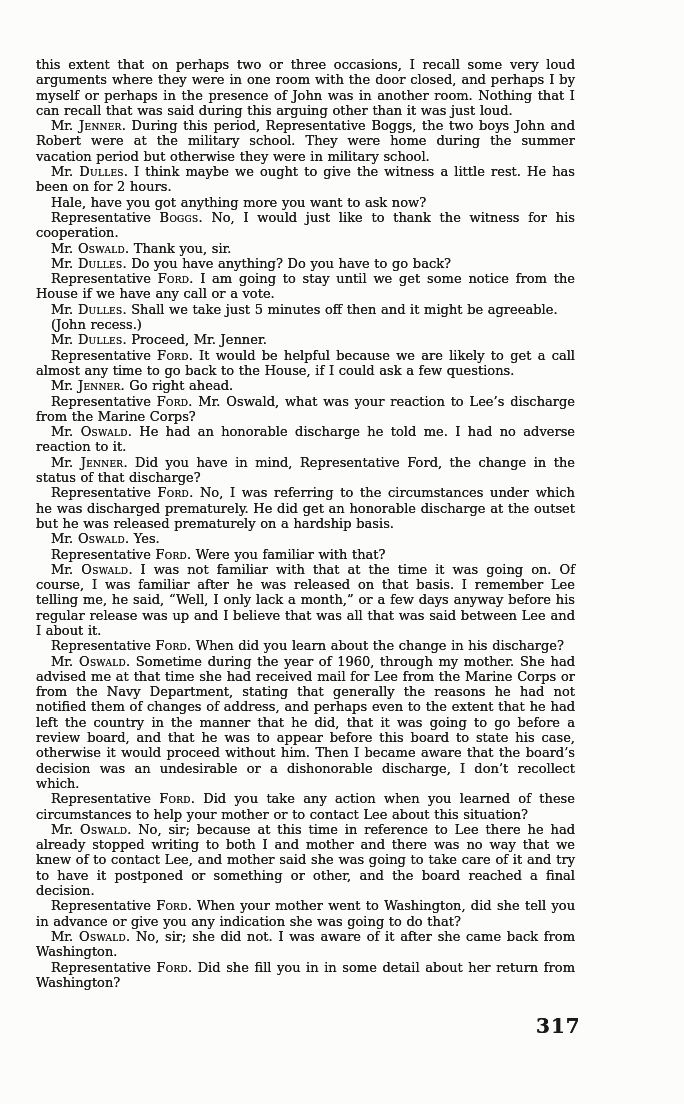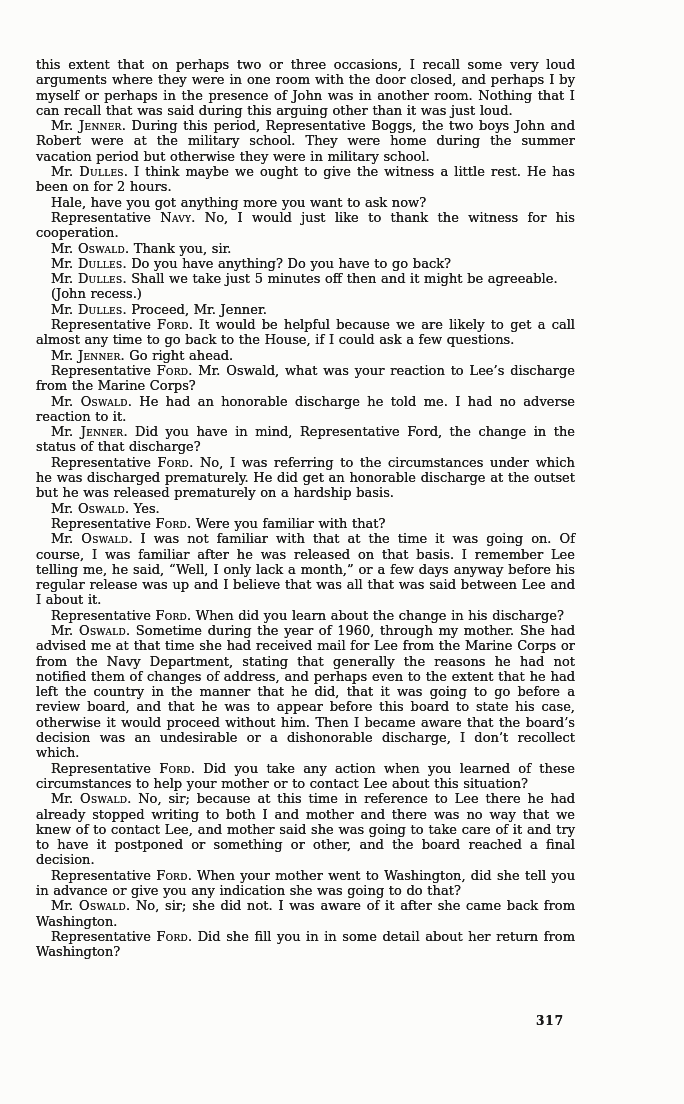--- a/index.html
+++ b/index.html
@@ -37,38 +37,39 @@
     text-indent: 0;
   }
   .sc {
     font-variant: small-caps;
     letter-spacing: 0.3px;
   }
   .page-number {
     position: absolute;
     left: 536px;
     top: 1014px;
-    font-size: 12px;
+    font-size: 20px;
     font-weight: bold;
     letter-spacing: 1px;
     text-shadow: 0 0 0.4px currentColor;
   }
 </style>
 </head>
 <body>
 
 <div class="page">
   <div class="text-block">
       <p class="para no-indent">this extent that on perhaps two or three occasions, I recall some very loud arguments where they were in one room with the door closed, and perhaps I by myself or perhaps in the presence of John was in another room.  Nothing that I can recall that was said during this arguing other than it was just loud.</p>
       <p class="para"><span>Mr. </span><span class="sc">Jenner</span>. During this period, Representative Boggs, the two boys John and Robert were at the military school.  They were home during the summer vacation period but otherwise they were in military school.</p>
       <p class="para"><span>Mr. </span><span class="sc">Dulles</span>. I think maybe we ought to give the witness a little rest.  He has been on for 2 hours.</p>
       <p class="para">Hale, have you got anything more you want to ask now?</p>
-      <p class="para"><span>Representative </span><span class="sc">Navy</span>. No, I would just like to thank the witness for his cooperation.</p>
+      <p class="para"><span>Representative </span><span class="sc">Boggs</span>. No, I would just like to thank the witness for his cooperation.</p>
       <p class="para"><span>Mr. </span><span class="sc">Oswald</span>. Thank you, sir.</p>
       <p class="para"><span>Mr. </span><span class="sc">Dulles</span>. Do you have anything?  Do you have to go back?</p>
+      <p class="para"><span>Representative </span><span class="sc">Ford</span>. I am going to stay until we get some notice from the House if we have any call or a vote.</p>
       <p class="para"><span>Mr. </span><span class="sc">Dulles</span>. Shall we take just 5 minutes off then and it might be agreeable.</p>
       <p class="para">(John recess.)</p>
       <p class="para"><span>Mr. </span><span class="sc">Dulles</span>. Proceed, Mr. Jenner.</p>
       <p class="para"><span>Representative </span><span class="sc">Ford</span>. It would be helpful because we are likely to get a call almost any time to go back to the House, if I could ask a few questions.</p>
       <p class="para"><span>Mr. </span><span class="sc">Jenner</span>. Go right ahead.</p>
       <p class="para"><span>Representative </span><span class="sc">Ford</span>. Mr. Oswald, what was your reaction to Lee’s discharge from the Marine Corps?</p>
       <p class="para"><span>Mr. </span><span class="sc">Oswald</span>. He had an honorable discharge he told me.  I had no adverse reaction to it.</p>
       <p class="para"><span>Mr. </span><span class="sc">Jenner</span>. Did you have in mind, Representative Ford, the change in the status of that discharge?</p>
       <p class="para"><span>Representative </span><span class="sc">Ford</span>. No, I was referring to the circumstances under which he was discharged prematurely.  He did get an honorable discharge at the outset but he was released prematurely on a hardship basis.</p>
       <p class="para"><span>Mr. </span><span class="sc">Oswald</span>. Yes.</p>

